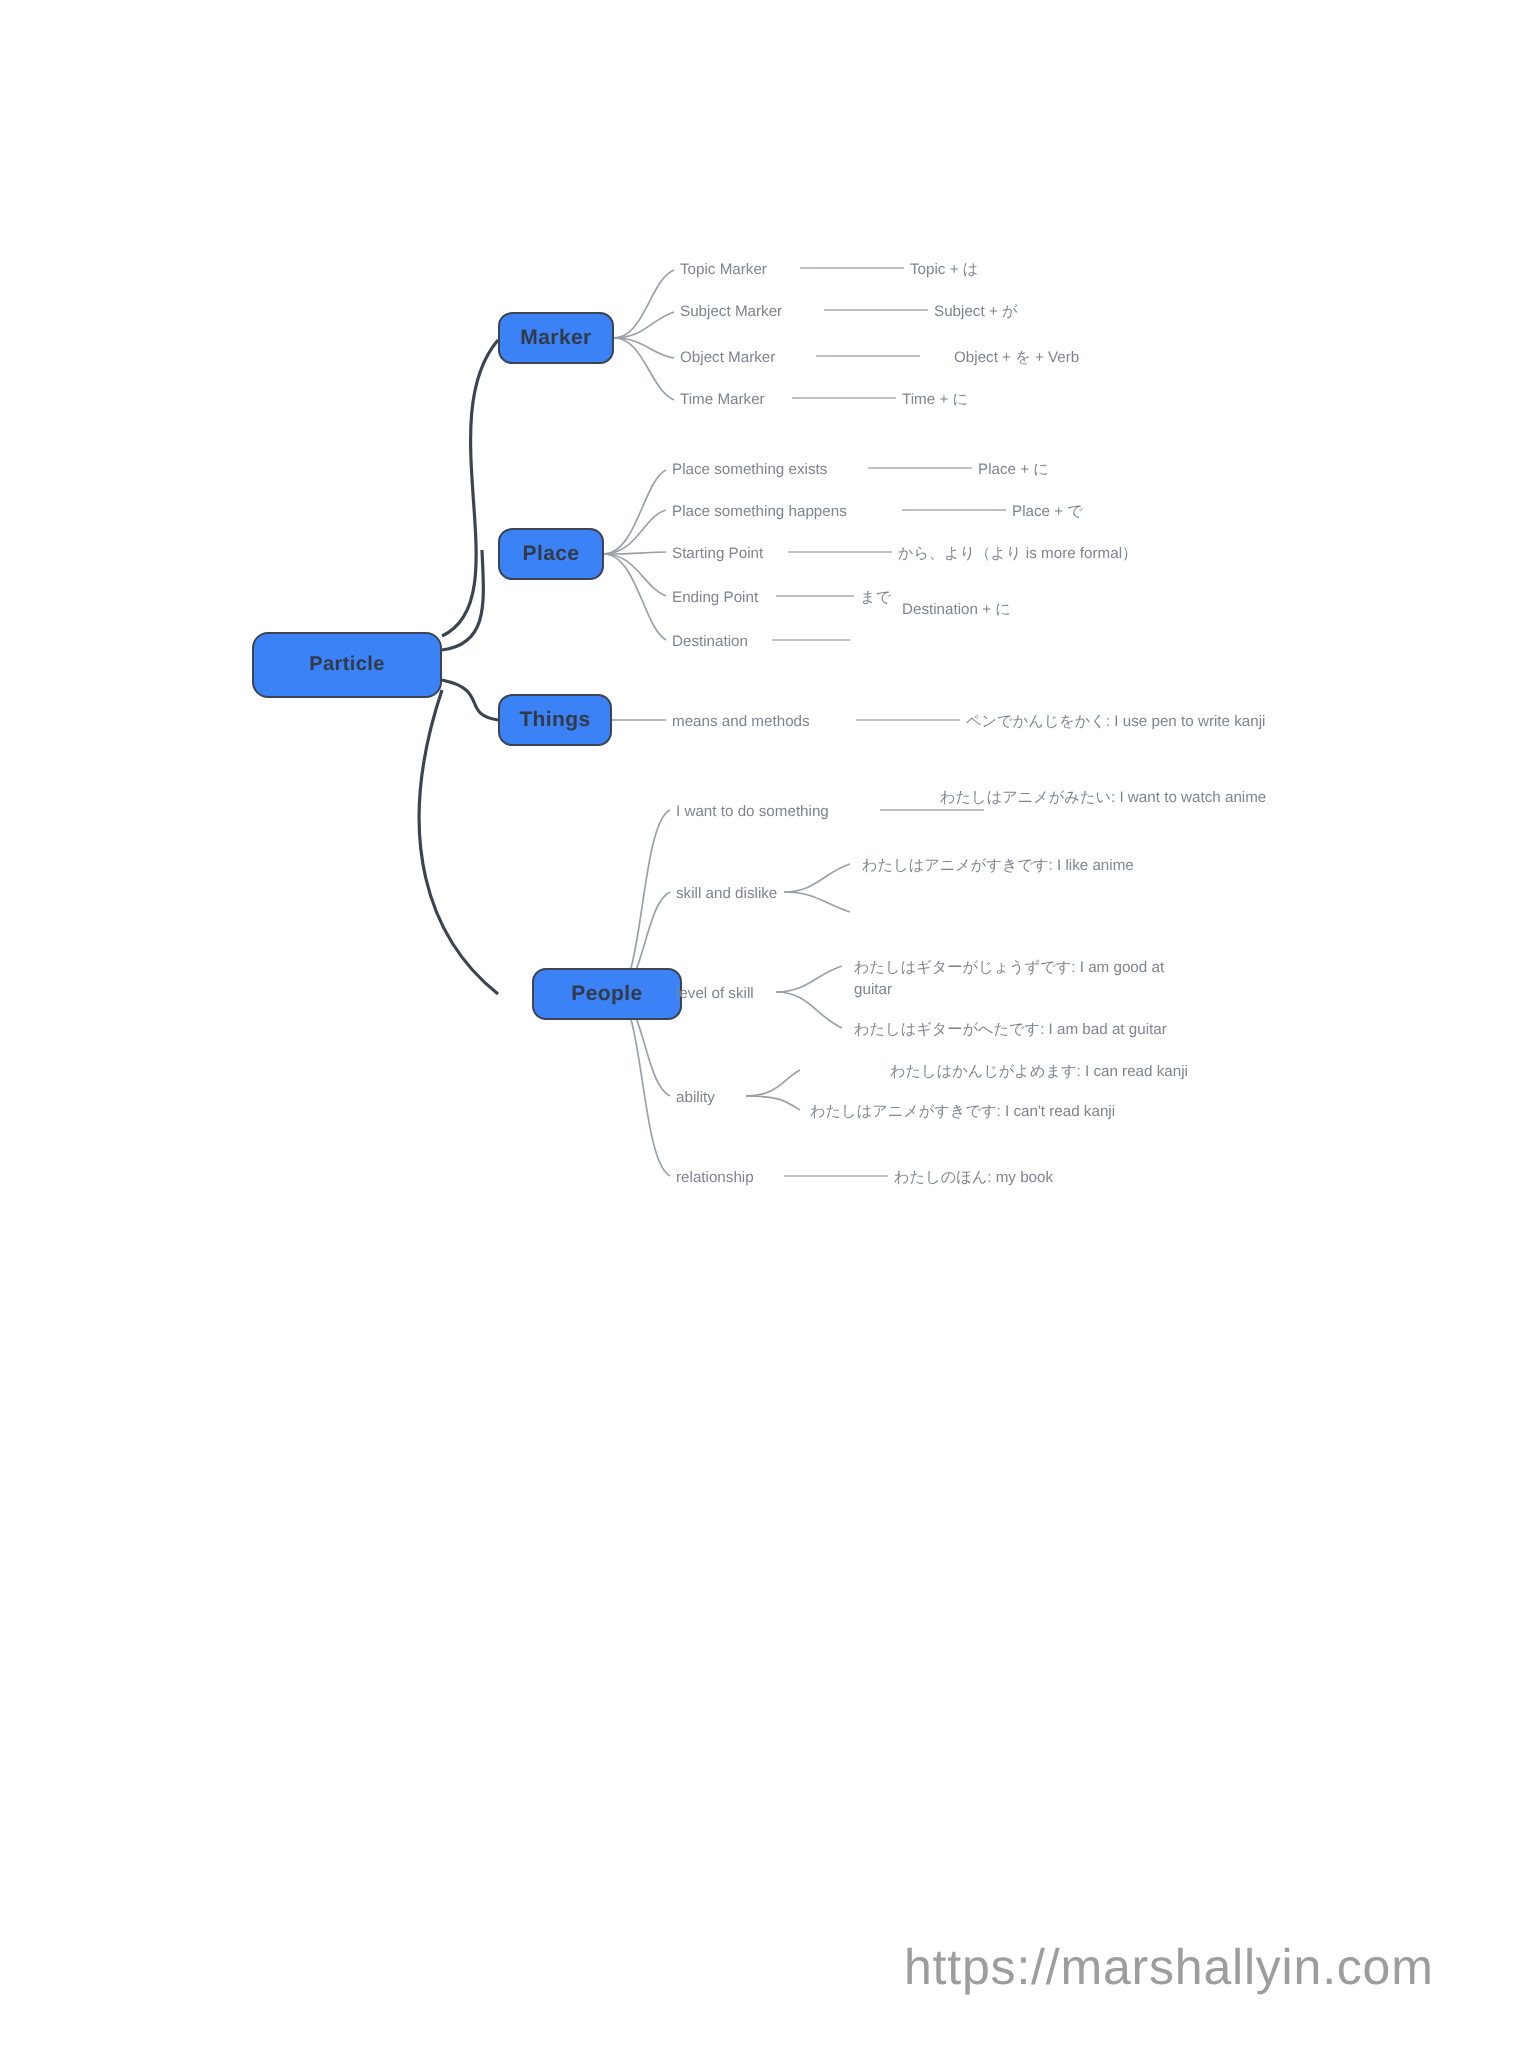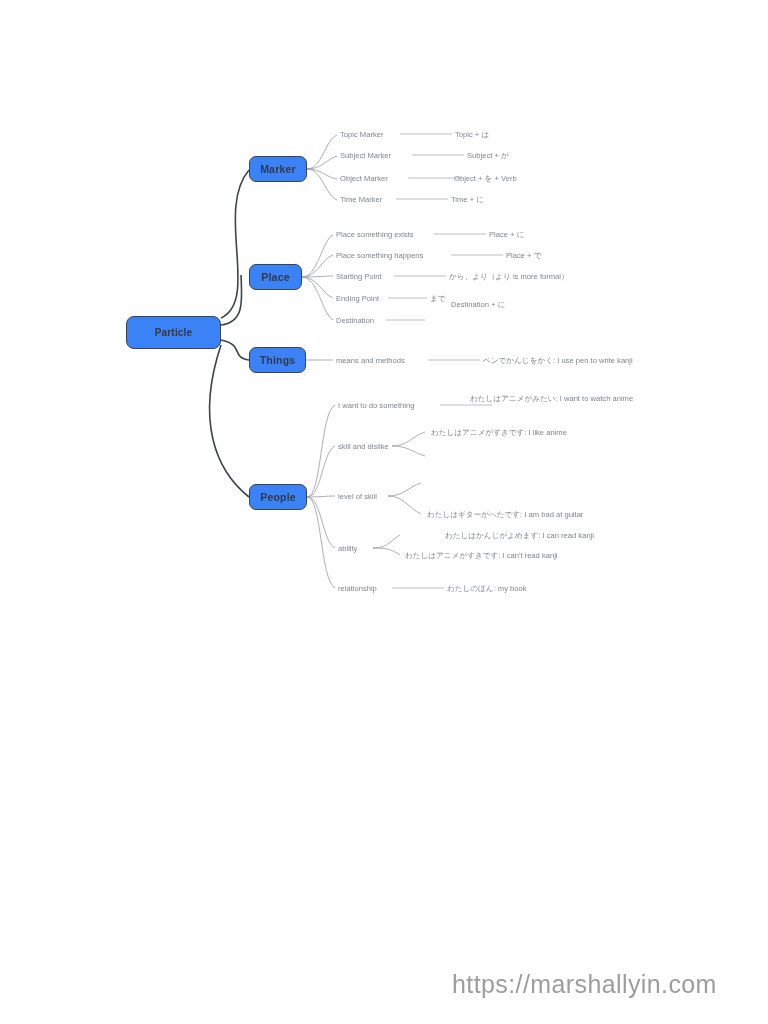--- a/index.html
+++ b/index.html
@@ -142,30 +142,30 @@
   </svg>
 
   <div class="node-box node-root" style="left:126px; top:316px; width:95px; height:33px;">Particle</div>
 
   <div class="node-box node-branch" style="left:249px; top:156px; width:58px; height:26px;">Marker</div>
 
   <div class="node-box node-branch" style="left:249px; top:264px; width:53px; height:26px;">Place</div>
 
   <div class="node-box node-branch" style="left:249px; top:347px; width:57px; height:26px;">Things</div>
 
-  <div class="node-box node-branch" style="left:249px; top:484px; width:58px; height:26px;">People</div>
+  <div class="node-box node-branch" style="left:266px; top:484px; width:75px; height:26px;">People</div>
 
   <div class="leaf" style="left:340px; top:130px;">Topic Marker</div>
   <div class="leaf" style="left:455px; top:130px;">Topic + は</div>
 
   <div class="leaf" style="left:340px; top:151px;">Subject Marker</div>
   <div class="leaf" style="left:467px; top:151px;">Subject + が</div>
 
   <div class="leaf" style="left:340px; top:174px;">Object Marker</div>
-  <div class="leaf" style="left:454px; top:174px;">Object + を + Verb</div>
+  <div class="leaf" style="left:477px; top:174px;">Object + を + Verb</div>
 
   <div class="leaf" style="left:340px; top:195px;">Time Marker</div>
   <div class="leaf" style="left:451px; top:195px;">Time + に</div>
 
   <div class="leaf" style="left:336px; top:230px;">Place something exists</div>
   <div class="leaf" style="left:489px; top:230px;">Place + に</div>
 
   <div class="leaf" style="left:336px; top:251px;">Place something happens</div>
   <div class="leaf" style="left:506px; top:251px;">Place + で</div>
 
@@ -181,20 +181,21 @@
   <div class="leaf" style="left:336px; top:356px;">means and methods</div>
   <div class="leaf" style="left:483px; top:356px;">ペンでかんじをかく: I use pen to write kanji</div>
 
   <div class="leaf" style="left:338px; top:401px;">I want to do something</div>
   <div class="leaf wrap" style="left:470px; top:394px; width:165px;">わたしはアニメがみたい:  I want to watch anime</div>
 
   <div class="leaf" style="left:338px; top:442px;">skill and dislike</div>
   <div class="leaf" style="left:431px; top:428px;">わたしはアニメがすきです:  I like anime</div>
 
   <div class="leaf" style="left:338px; top:492px;">level of skill</div>
+  <div class="leaf wrap" style="left:427px; top:479px; width:168px;">わたしはギターがじょうずです: I am good at guitar</div>
   <div class="leaf" style="left:427px; top:510px;">わたしはギターがへたです: I am bad at guitar</div>
 
   <div class="leaf" style="left:338px; top:544px;">ability</div>
   <div class="leaf" style="left:405px; top:531px;margin-left:40px;">わたしはかんじがよめます:  I can read kanji</div>
   <div class="leaf wrap" style="left:405px; top:551px; width:162px;">わたしはアニメがすきです:  I can't read kanji</div>
 
   <div class="leaf" style="left:338px; top:584px;">relationship</div>
   <div class="leaf" style="left:447px; top:584px;">わたしのほん: my book</div>
 
 </div>

